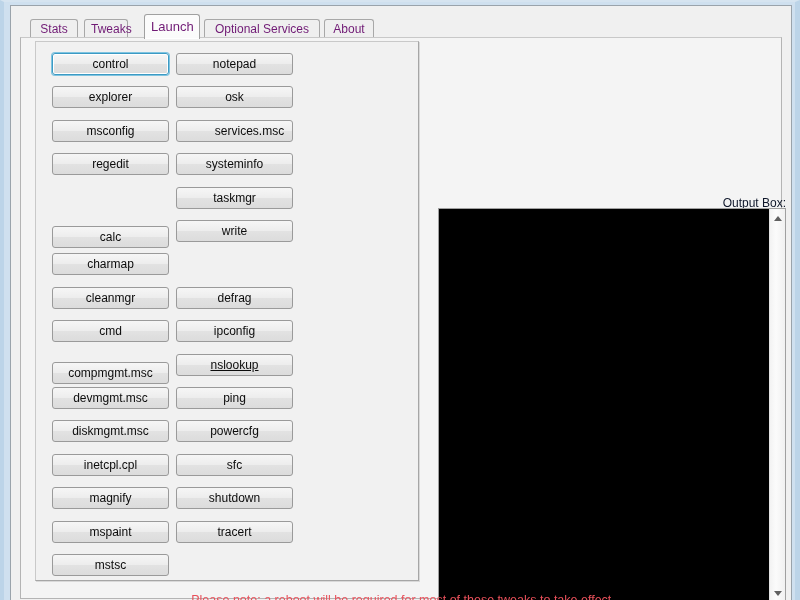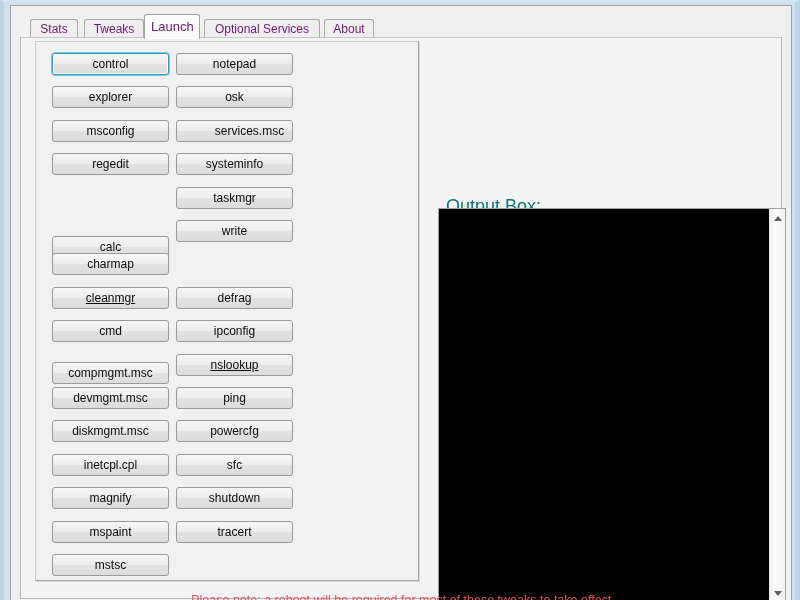--- a/index.html
+++ b/index.html
@@ -117,23 +117,23 @@
   .launch-btn.focused {
     border: 1px solid #3c9ac4;
     box-shadow: 0 0 0 1px #7fc4e0, inset 0 0 0 1px #ffffff;
   }
 
   
   #output-label {
     position: absolute;
     left: 425px; top: 158px;
     width: 340px;
-    text-align: left;
-    font-size: 18px;
-    color: #0f766e;
+    text-align: right;
+    font-size: 12px;
+    color: #0f172a;
   }
   #output-wrap {
     position: absolute;
     left: 417px; top: 170px;
     width: 348px; height: 395px;
     background: #ffffff;
     border: 1px solid #a0a0a0;
     box-sizing: border-box;
   }
   #output-box {
@@ -188,36 +188,36 @@
 </style>
 </head>
 <body>
 
 <div id="window-frame">
   <div id="window-inner">
     <div id="client-area">
 
       <div id="tabstrip">
           <div class="tab" style="left: 10px; width: 48px;">Stats</div>
-          <div class="tab" style="left: 64px; width: 60px;">Tweaks</div>
+          <div class="tab" style="left: 64px; width: 44px;">Tweaks</div>
           <div class="tab active" style="left: 124px; width: 56px;">Launch</div>
           <div class="tab" style="left: 184px; width: 116px;">Optional Services</div>
           <div class="tab" style="left: 304px; width: 50px;">About</div>
         </div>
 
       <div id="tabpage">
 
         <div id="launch-group">
             <div class="launch-btn focused" style="left: 16px; top: 11px;">control</div>
             <div class="launch-btn" style="left: 16px; top: 44px;">explorer</div>
             <div class="launch-btn" style="left: 16px; top: 78px;">msconfig</div>
             <div class="launch-btn" style="left: 16px; top: 111px;">regedit</div>
-            <div class="launch-btn" style="left: 16px; top: 194px;">calc</div>
+            <div class="launch-btn" style="left: 16px; top: 184px;">calc</div>
             <div class="launch-btn" style="left: 16px; top: 211px;">charmap</div>
-            <div class="launch-btn" style="left: 16px; top: 245px; text-decoration: underline;">cleanmgr</div>
+            <div class="launch-btn" style="left: 16px; top: 245px;">cleanmgr</div>
             <div class="launch-btn" style="left: 16px; top: 278px; text-align: center;">cmd</div>
             <div class="launch-btn" style="left: 16px; top: 320px;">compmgmt.msc</div>
             <div class="launch-btn" style="left: 16px; top: 345px;">devmgmt.msc</div>
             <div class="launch-btn" style="left: 16px; top: 378px;">diskmgmt.msc</div>
             <div class="launch-btn" style="left: 16px; top: 412px;">inetcpl.cpl</div>
             <div class="launch-btn" style="left: 16px; top: 445px;">magnify</div>
             <div class="launch-btn" style="left: 16px; top: 479px;">mspaint</div>
             <div class="launch-btn" style="left: 16px; top: 512px;">mstsc</div>
             <div class="launch-btn" style="left: 140px; top: 11px;">notepad</div>
             <div class="launch-btn" style="left: 140px; top: 44px;">osk</div>

